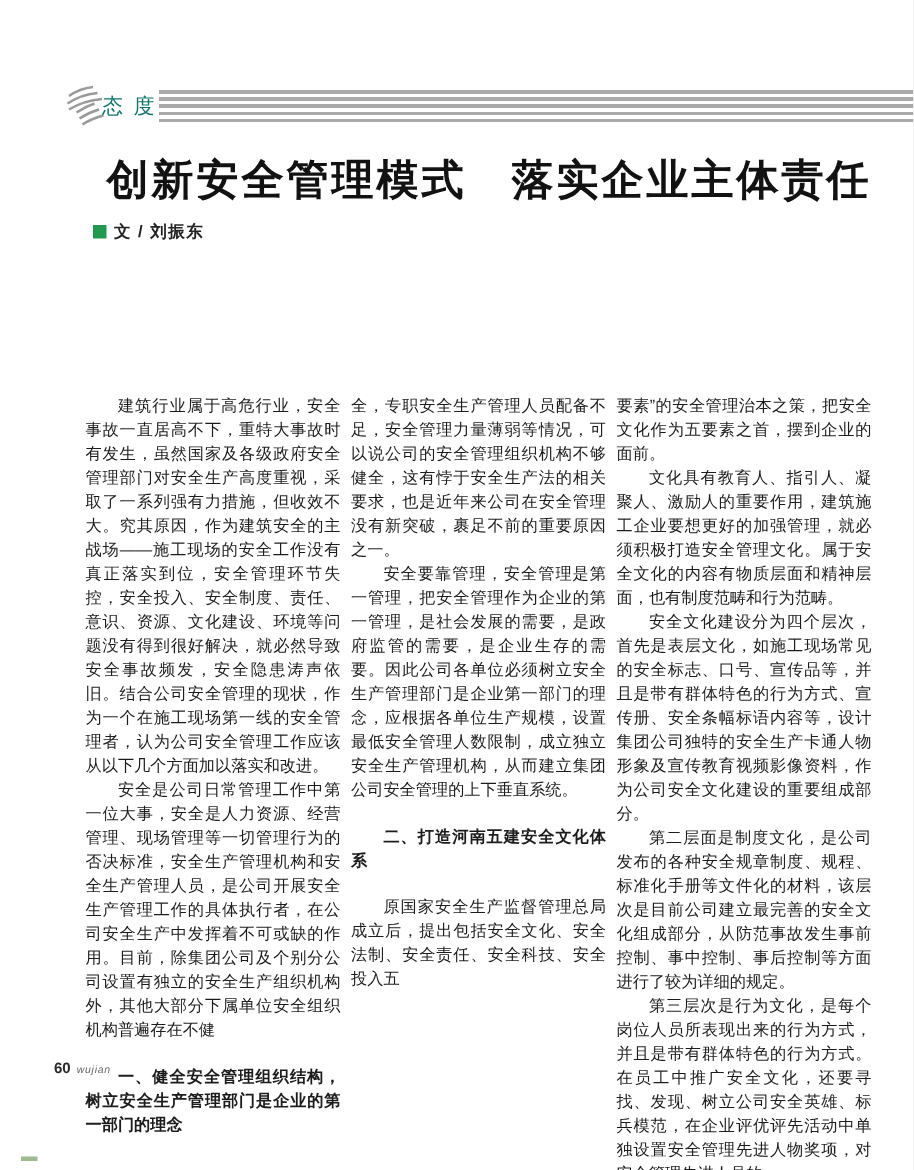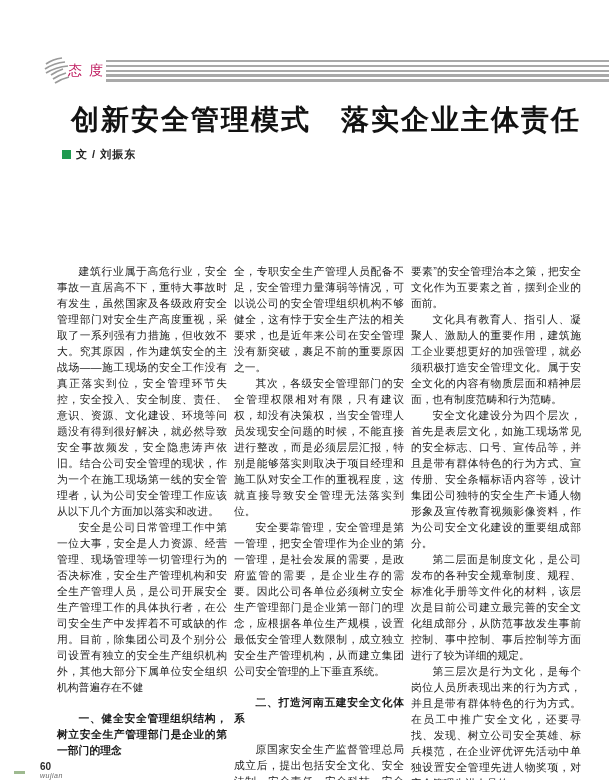--- a/index.html
+++ b/index.html
@@ -11,21 +11,21 @@
     background: #ffffff;
     overflow: hidden;
     font-family: "Liberation Sans", sans-serif;
   }
 
   
   .header { position: absolute; top: 54px; left: 0; right: 0; height: 34px; }
   .waves-logo { position: absolute; left: 36px; top: 2px; }
   .section-label {
     position: absolute; left: 68px; top: 8px;
-    font-size: 14px; color: #be185d; letter-spacing: 7px;
+    font-size: 14px; color: #0f766e; letter-spacing: 7px;
     white-space: nowrap;
   }
   .header-rules {
     position: absolute; left: 106px; right: 0; top: 6px; height: 23px;
     background: repeating-linear-gradient(
       to bottom,
       #a9a9a9 0px, #a9a9a9 2.4px,
       #ffffff 2.4px, #ffffff 4.8px
     );
   }
@@ -52,21 +52,21 @@
   .block {
     font-size: 10.8px; line-height: 16px; color: #1c1c1c;
     text-align: justify; text-justify: inter-ideograph;
     word-break: break-all;
   }
   .block.para { text-indent: 2em; }
   .block.cont { text-indent: 0; }
   .block.heading { text-indent: 2em; font-weight: bold; margin: 15px 0; }
 
   
-  .footer { position: absolute; left: 36px; top: 761px; display: flex; align-items: baseline; flex-direction: column; }
+  .footer { position: absolute; left: 36px; top: 707px; display: flex; align-items: baseline; }
   .page-number { font-size: 10px; font-weight: bold; color: #2a2a2a; }
   .magazine-name { font-size: 7px; font-style: italic; color: #666666; margin-left: 4px; letter-spacing: 0.5px; }
   .footer-accent-bar {
     position: absolute; left: 14px; top: 771px;
     width: 11px; height: 3px; background: #9eba90;
   }
 </style>
 </head>
 <body>
 
@@ -98,21 +98,20 @@
   <div class="article-body">
 
     <div class="col">
       <p class="block para">建筑行业属于高危行业，安全事故一直居高不下，重特大事故时有发生，虽然国家及各级政府安全管理部门对安全生产高度重视，采取了一系列强有力措施，但收效不大。究其原因，作为建筑安全的主战场——施工现场的安全工作没有真正落实到位，安全管理环节失控，安全投入、安全制度、责任、意识、资源、文化建设、环境等问题没有得到很好解决，就必然导致安全事故频发，安全隐患涛声依旧。结合公司安全管理的现状，作为一个在施工现场第一线的安全管理者，认为公司安全管理工作应该从以下几个方面加以落实和改进。</p>
       <p class="block para">安全是公司日常管理工作中第一位大事，安全是人力资源、经营管理、现场管理等一切管理行为的否决标准，安全生产管理机构和安全生产管理人员，是公司开展安全生产管理工作的具体执行者，在公司安全生产中发挥着不可或缺的作用。目前，除集团公司及个别分公司设置有独立的安全生产组织机构外，其他大部分下属单位安全组织机构普遍存在不健</p>
       <p class="block heading">一、健全安全管理组织结构，树立安全生产管理部门是企业的第一部门的理念</p>
     </div>
 
     <div class="col">
       <p class="block cont">全，专职安全生产管理人员配备不足，安全管理力量薄弱等情况，可以说公司的安全管理组织机构不够健全，这有悖于安全生产法的相关要求，也是近年来公司在安全管理没有新突破，裹足不前的重要原因之一。</p>
-      <p class="block para">其次，各级安全管理部门的安全管理权限相对有限，只有建议权，却没有决策权，当安全管理人员发现安全问题的时候，不能直接进行整改，而是必须层层汇报，特别是能够落实则取决于项目经理和施工队对安全工作的重视程度，这就直接导致安全管理无法落实到位。</p>
       <p class="block para">安全要靠管理，安全管理是第一管理，把安全管理作为企业的第一管理，是社会发展的需要，是政府监管的需要，是企业生存的需要。因此公司各单位必须树立安全生产管理部门是企业第一部门的理念，应根据各单位生产规模，设置最低安全管理人数限制，成立独立安全生产管理机构，从而建立集团公司安全管理的上下垂直系统。</p>
       <p class="block heading">二、打造河南五建安全文化体系</p>
       <p class="block para">原国家安全生产监督管理总局成立后，提出包括安全文化、安全法制、安全责任、安全科技、安全投入五</p>
     </div>
 
     <div class="col">
       <p class="block cont">要素”的安全管理治本之策，把安全文化作为五要素之首，摆到企业的面前。</p>
       <p class="block para">文化具有教育人、指引人、凝聚人、激励人的重要作用，建筑施工企业要想更好的加强管理，就必须积极打造安全管理文化。属于安全文化的内容有物质层面和精神层面，也有制度范畴和行为范畴。</p>
       <p class="block para">安全文化建设分为四个层次，首先是表层文化，如施工现场常见的安全标志、口号、宣传品等，并且是带有群体特色的行为方式、宣传册、安全条幅标语内容等，设计集团公司独特的安全生产卡通人物形象及宣传教育视频影像资料，作为公司安全文化建设的重要组成部分。</p>
       <p class="block para">第二层面是制度文化，是公司发布的各种安全规章制度、规程、标准化手册等文件化的材料，该层次是目前公司建立最完善的安全文化组成部分，从防范事故发生事前控制、事中控制、事后控制等方面进行了较为详细的规定。</p>

